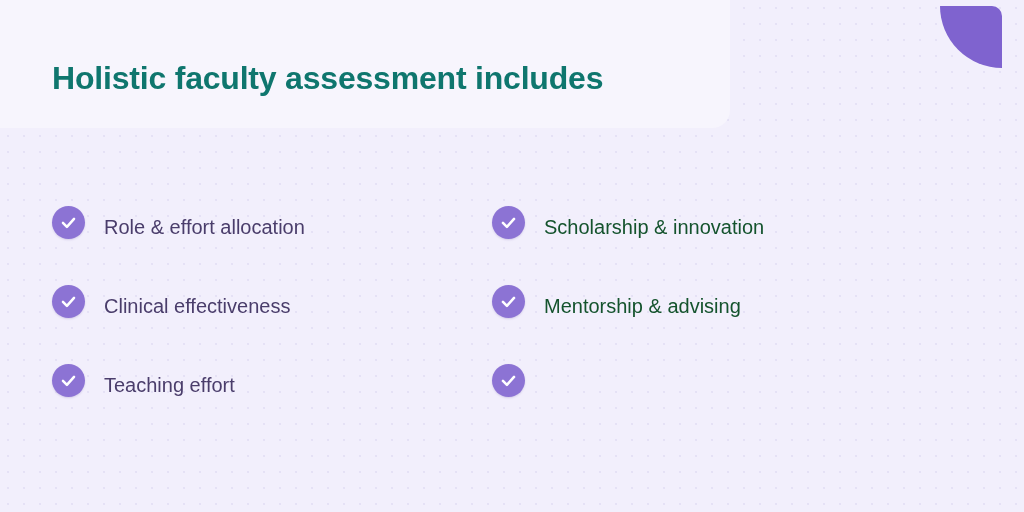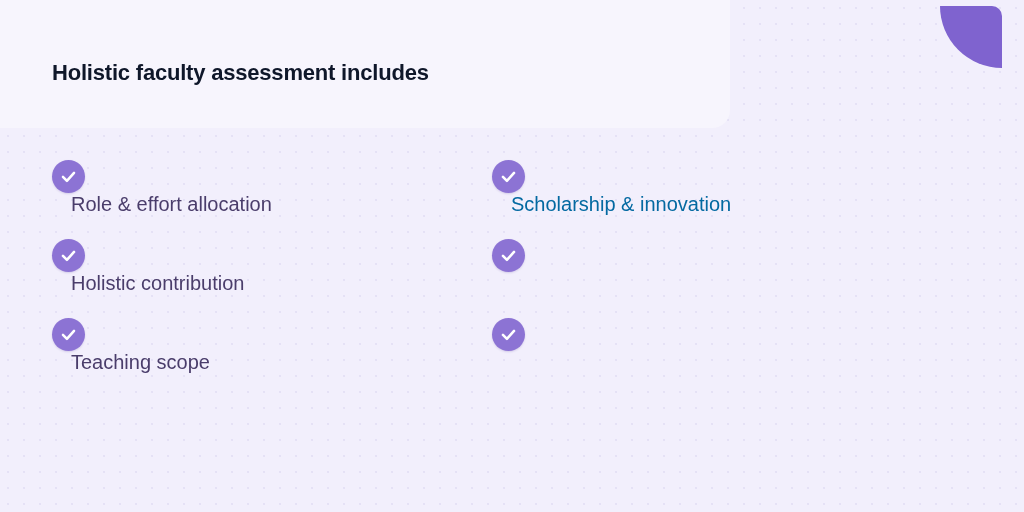--- a/index.html
+++ b/index.html
@@ -45,45 +45,44 @@
     width: 62px;
     height: 62px;
     background: #7f63cf;
     border-bottom-left-radius: 62px;
     border-top-right-radius: 10px;
   }
   .title {
     position: absolute;
     left: 52px;
     top: 60px;
-    font-size: 22px;
+    font-size: 32px;
     font-weight: bold;
-    color: #0f172a;
+    color: #0f766e;
     letter-spacing: -0.2px;
     white-space: nowrap;
   }
   .columns {
     position: absolute;
     left: 52px;
     top: 160px;
     width: 920px;
     display: flex;
     gap: 0px;
   }
   .col {
     width: 440px;
   }
   .col.right {
     margin-left: 0px;
   }
   .item {
     display: flex;
-    align-items: flex-start;
+    align-items: flex-end;
     height: 79px;
-    flex-direction: column;
   }
   .check {
     width: 33px;
     height: 33px;
     border-radius: 50%;
     background: #8c73d4;
     flex: 0 0 33px;
     display: flex;
     align-items: center;
     justify-content: center;
@@ -92,21 +91,21 @@
   .check svg {
     display: block;
   }
   .item-label {
     margin-left: 19px;
     font-size: 20px;
     color: #4a3d6b;
     white-space: nowrap;
   }
   .col.right .item-label {
-    color: #0369a1;
+    color: #14532d;
   }
 </style>
 </head>
 <body>
 
 <div class="slide">
   <div class="texture"></div>
   <div class="title-panel"></div>
   <div class="corner-shape"></div>
 
@@ -123,30 +122,30 @@
         </span>
         <span class="item-label">Role &amp; effort allocation</span>
       </div>
 
       <div class="item">
         <span class="check">
           <svg width="19" height="19" viewBox="0 0 24 24" aria-hidden="true">
             <path d="M5 12.5 L10 17.5 L19 7.5" fill="none" stroke="#ffffff" stroke-width="3.2" stroke-linecap="round" stroke-linejoin="round"></path>
           </svg>
         </span>
-        <span class="item-label">Holistic contribution</span>
+        <span class="item-label">Clinical effectiveness</span>
       </div>
 
       <div class="item">
         <span class="check">
           <svg width="19" height="19" viewBox="0 0 24 24" aria-hidden="true">
             <path d="M5 12.5 L10 17.5 L19 7.5" fill="none" stroke="#ffffff" stroke-width="3.2" stroke-linecap="round" stroke-linejoin="round"></path>
           </svg>
         </span>
-        <span class="item-label">Teaching scope</span>
+        <span class="item-label">Teaching effort</span>
       </div>
 
 
     </div>
 
     <div class="col right">
 
       <div class="item">
         <span class="check">
           <svg width="19" height="19" viewBox="0 0 24 24" aria-hidden="true">
@@ -155,20 +154,21 @@
         </span>
         <span class="item-label">Scholarship &amp; innovation</span>
       </div>
 
       <div class="item">
         <span class="check">
           <svg width="19" height="19" viewBox="0 0 24 24" aria-hidden="true">
             <path d="M5 12.5 L10 17.5 L19 7.5" fill="none" stroke="#ffffff" stroke-width="3.2" stroke-linecap="round" stroke-linejoin="round"></path>
           </svg>
         </span>
+        <span class="item-label">Mentorship &amp; advising</span>
       </div>
 
       <div class="item">
         <span class="check">
           <svg width="19" height="19" viewBox="0 0 24 24" aria-hidden="true">
             <path d="M5 12.5 L10 17.5 L19 7.5" fill="none" stroke="#ffffff" stroke-width="3.2" stroke-linecap="round" stroke-linejoin="round"></path>
           </svg>
         </span>
       </div>
 

